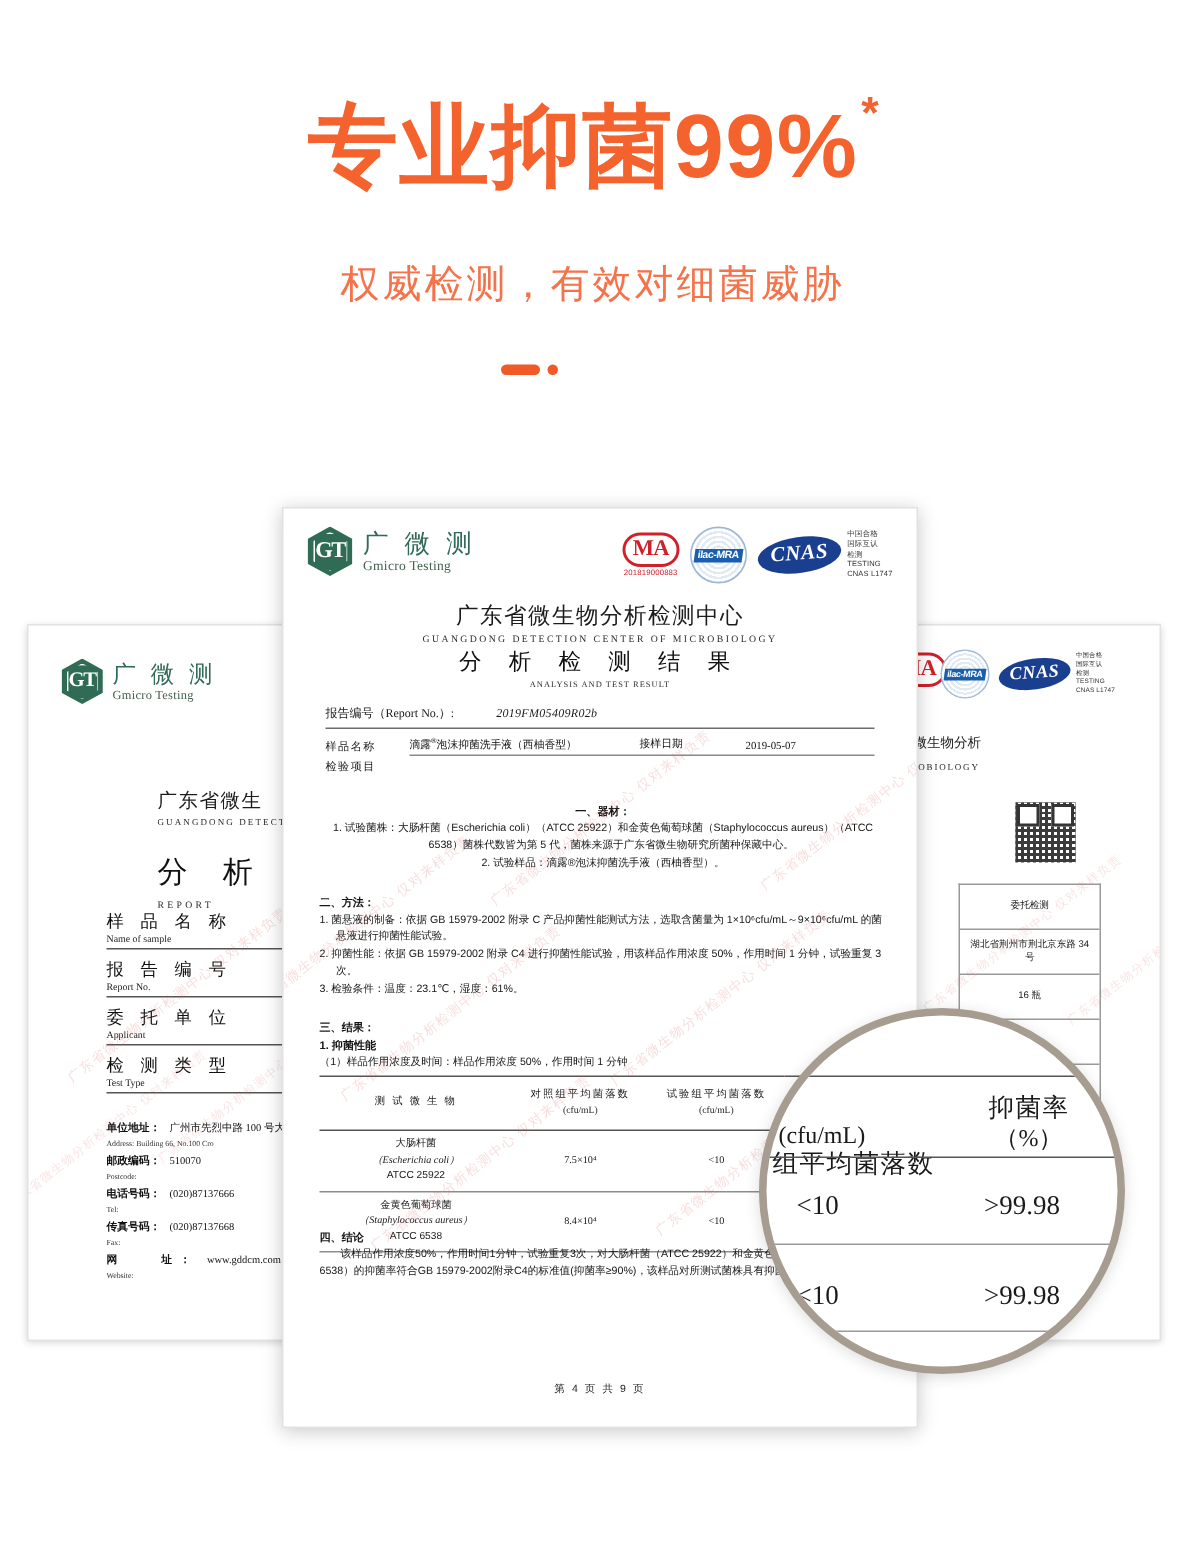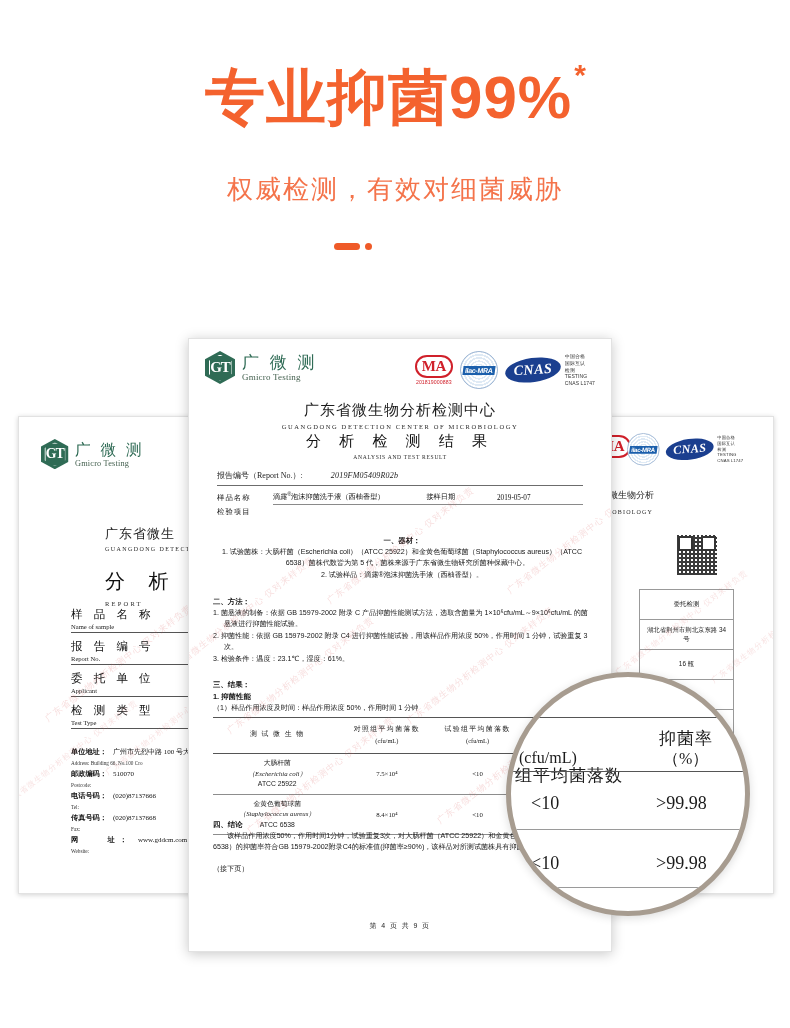--- a/index.html
+++ b/index.html
@@ -567,21 +567,20 @@
               <td>&lt;10</td>
               <td>&gt;99.98</td>
             </tr>
           </tbody>
         </table>
       </div>
 
       <div class="conclusion">
         <div class="sec-h">四、结论</div>
         <div style="text-indent:14px;">该样品作用浓度50%，作用时间1分钟，试验重复3次，对大肠杆菌（ATCC 25922）和金黄色葡萄球菌（ATCC 6538）的抑菌率符合GB 15979-2002附录C4的标准值(抑菌率≥90%)，该样品对所测试菌株具有抑菌作用。</div>
-        <div style="margin-top:10px;">（接下页）</div>
       </div>
 
       <div class="page-foot">第 4 页 共 9 页</div>
 
       <div class="wm" style="left:120px; top:200px;">广东省微生物分析检测中心 仅对来样负责</div>
       <div class="wm" style="left:300px; top:190px;">广东省微生物分析检测中心 仅对来样负责</div>
       <div class="wm" style="left:20px; top:330px;">广东省微生物分析检测中心 仅对来样负责</div>
       <div class="wm" style="left:200px; top:320px;">广东省微生物分析检测中心 仅对来样负责</div>
       <div class="wm" style="left:40px; top:430px;">广东省微生物分析检测中心 仅对来样负责</div>
       <div class="wm" style="left:230px; top:420px;">广东省微生物分析检测中心 仅对来样负责</div>

